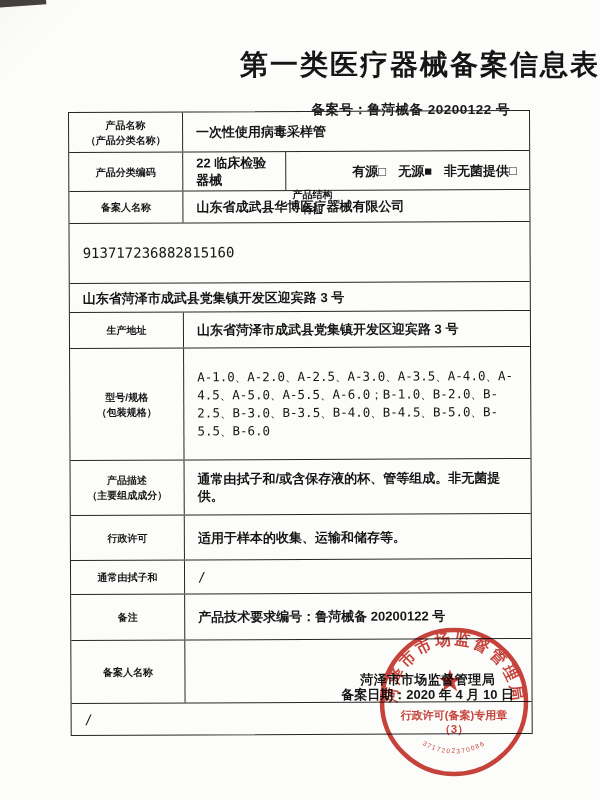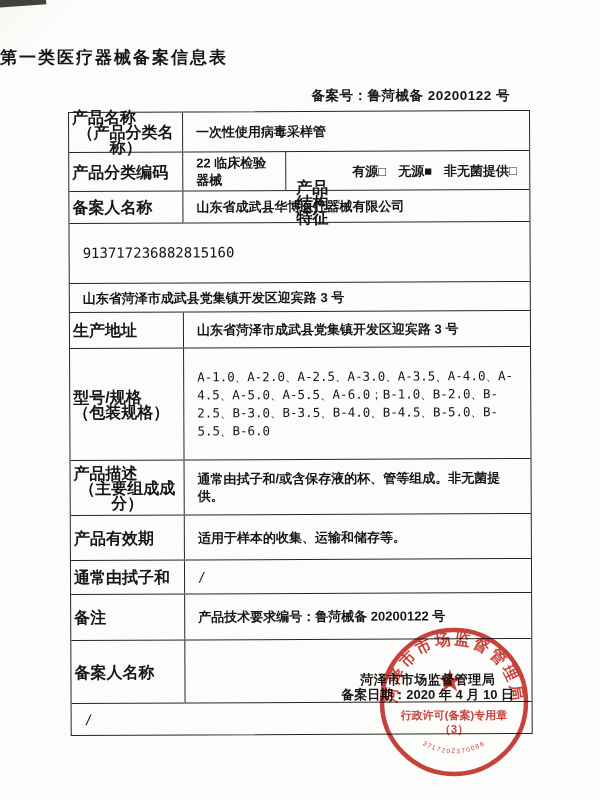--- a/index.html
+++ b/index.html
@@ -13,40 +13,40 @@
     position:relative;width:600px;height:800px;
     background:linear-gradient(135deg,#f7f7f4 0%,#fcfcfa 6%,#fcfcfa 100%);
     overflow:hidden;
   }
   .scan-mark{
     position:absolute;left:-6px;top:-5px;width:52px;height:11px;
     background:#23201d;transform:rotate(-4deg);opacity:.85;
   }
   .page-title{
     position:absolute;top:46px;left:0;width:600px;
-    text-align:left;font-size:17px;font-weight:700;letter-spacing:2px;
+    text-align:right;font-size:28px;font-weight:700;letter-spacing:2px;
   }
   .filing-no{
-    position:absolute;top:87px;right:90px;
+    position:absolute;top:101px;right:90px;
     font-size:13.5px;font-weight:700;letter-spacing:.5px;
   }
   .form-table{
     position:absolute;left:68px;top:112px;width:462px;
     border:1.6px solid #262626;
     transform:rotate(-0.25deg);transform-origin:top left;
     background:transparent;
     box-sizing:border-box;
   }
   .t-row{display:flex;border-bottom:1.6px solid #262626;box-sizing:border-box;}
   .t-row:last-child{border-bottom:none;}
   .cell{box-sizing:border-box;display:flex;flex-direction:column;justify-content:center;}
   .label-cell{
     width:114px;flex:0 0 114px;border-right:1.6px solid #262626;
-    align-items:flex-start;text-align:center;
-    font-size:16px;font-weight:700;line-height:15px;padding:2px 3px;
+    align-items:center;text-align:center;
+    font-size:10px;font-weight:700;line-height:15px;padding:2px 3px;
   }
   .value-cell{
     flex:1;align-items:flex-start;
     font-size:13px;font-weight:600;line-height:17px;
     padding:3px 10px 3px 13px;
   }
   .mono{font-family:"DejaVu Sans Mono",monospace;font-weight:400;}
   .sub-cell{border-right:1.6px solid #262626;}
   .w103{width:103px;flex:0 0 103px;}
   .w53{width:53px;flex:0 0 53px;margin-top:48px;}
@@ -124,21 +124,21 @@
 
     <div class="t-row" style="height:55px">
       <div class="cell label-cell">
         <span>产品描述</span>
         <span>（主要组成成分）</span>
       </div>
       <div class="cell value-cell">通常由拭子和/或含保存液的杯、管等组成。非无菌提供。</div>
     </div>
 
     <div class="t-row" style="height:45px">
-      <div class="cell label-cell">产品有效期</div>
+      <div class="cell label-cell">行政许可</div>
       <div class="cell value-cell">适用于样本的收集、运输和储存等。</div>
     </div>
 
     <div class="t-row" style="height:34px">
       <div class="cell label-cell">通常由拭子和</div>
       <div class="cell value-cell mono">/</div>
     </div>
 
     <div class="t-row" style="height:46px">
       <div class="cell label-cell">备注</div>

